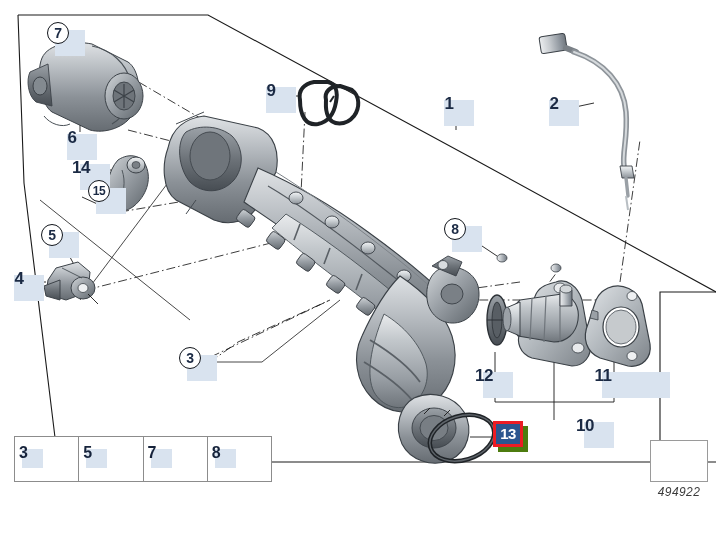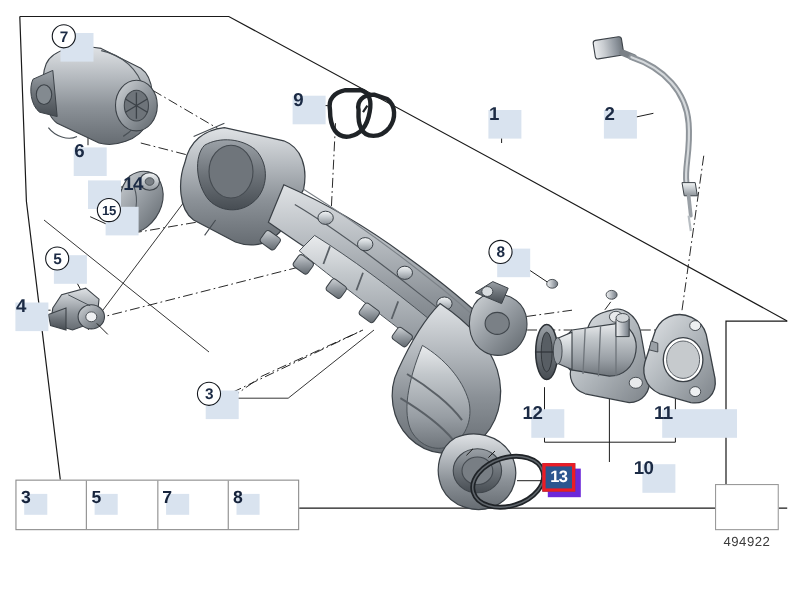--- a/index.html
+++ b/index.html
@@ -52,21 +52,21 @@
     width: 22px;
     height: 22px;
     line-height: 21px;
     font-size: 14px;
     border: 1.6px solid #12161c;
     border-radius: 50%;
     background: #ffffff;
     box-sizing: border-box;
   }
   .callout.sel {
-    background: #6d28d9;
+    background: #4d7c0f;
   }
   .callout.sel .chip {
     position: absolute;
     left: -5px;
     top: -5px;
     width: 30px;
     height: 26px;
     background: #2b558f;
     border: 3px solid #ec1c24;
     box-sizing: border-box;
@@ -121,20 +121,21 @@
   }
 
   
   #dwgblock {
     position: absolute;
     left: 650px;
     top: 440px;
     width: 58px;
     height: 62px;
     z-index: 30;
+    font-style: italic;
   }
   #dwgbox {
     width: 58px;
     height: 42px;
     border: 1.2px solid #9a9a9a;
     background: #ffffff;
     box-sizing: border-box;
     position: relative;
   }
   #dwgnum {
@@ -452,21 +453,21 @@
 
     <div class="callout" style="left:549px; top:100px;">
       <span class="num">2</span>
     </div>
 
     <div class="callout" style="left:67px; top:134px;">
       <span class="num">6</span>
     </div>
 
     <div class="callout" style="left:80px; top:164px;">
-      <span class="num" style="left:-16px; width:34px;margin-left:40px;">14</span>
+      <span class="num" style="left:-16px; width:34px;">14</span>
     </div>
 
     <div class="callout circled" style="left:64px; top:188px;margin-left:32px;">
       <span class="num" style="font-size:12px;">15</span>
     </div>
 
     <div class="callout circled" style="left:452px; top:226px;">
       <span class="num">8</span>
     </div>
 

